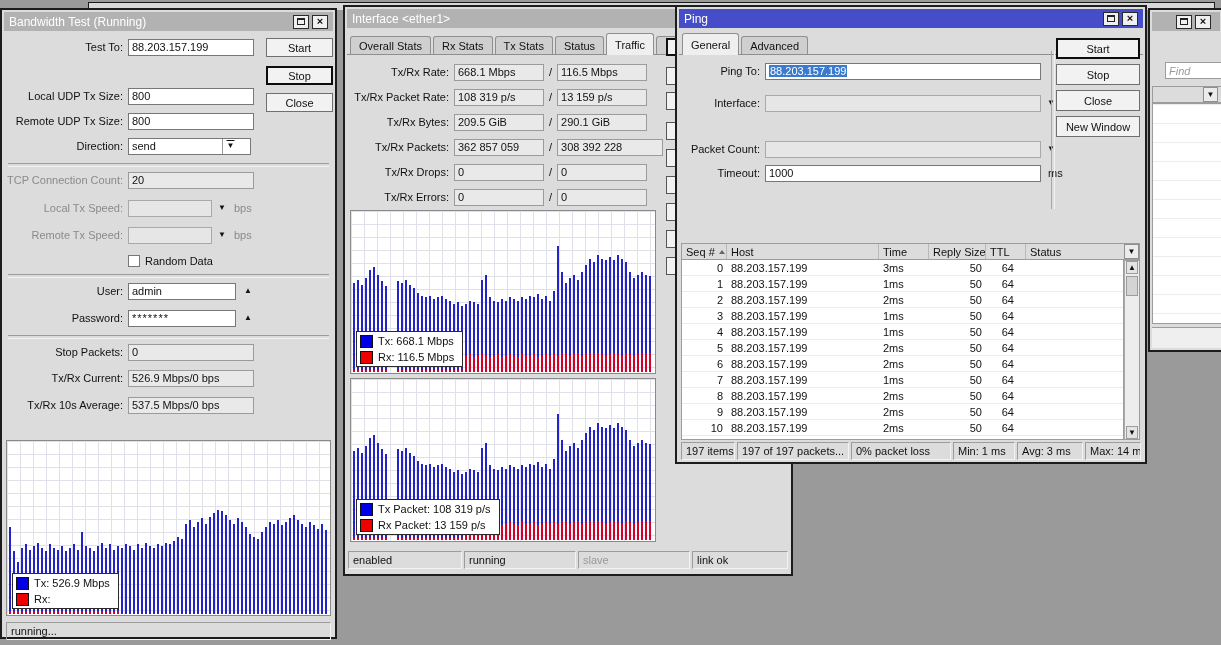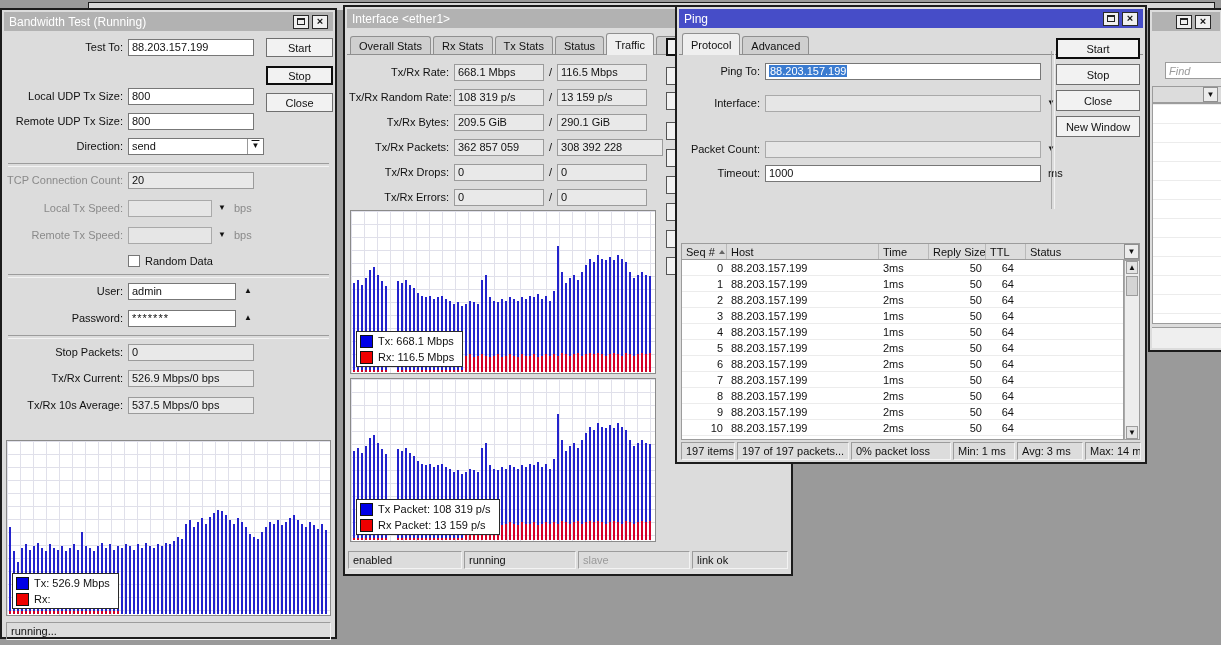--- a/index.html
+++ b/index.html
@@ -117,21 +117,21 @@
       <span class="inp" style="width:126px">800</span>
       </div>
 
     <div class="frow" style="top:102px;">
         <span class="lbl" style="width:122px">Remote UDP Tx Size:</span>
       <span class="inp" style="width:126px">800</span>
       </div>
 
     <div class="frow" style="top:127px;">
         <span class="lbl" style="width:122px">Direction:</span>
-      <span class="inp" style="width:136px;padding-right:0">
+      <span class="inp" style="width:123px;padding-right:12px">
         <span>send</span>
         <span class="dropbtn">
             <span class="darrow">▼</span>
           </span>
       </span>
       </div>
 
     <div class="sep" style="top:153px"></div>
 
     <div class="frow" style="top:161px;">
@@ -332,21 +332,21 @@
     </div>
     <div style="position:absolute;left:2px;right:2px;top:47px;border-top:1px solid #8f8f8f;"></div>
 
     <div class="frow" style="top:56px;">
         <span class="lbl" style="width:105px">Tx/Rx Rate:</span>
       <span class="inp ro" style="width:90px">668.1 Mbps</span>
       <span style="margin:0 5px">/</span>
       <span class="inp ro" style="width:90px">116.5 Mbps</span>
       </div>
     <div class="frow" style="top:81px;">
-        <span class="lbl" style="width:105px">Tx/Rx Random Rate:</span>
+        <span class="lbl" style="width:105px">Tx/Rx Packet Rate:</span>
       <span class="inp ro" style="width:90px">108 319 p/s</span>
       <span style="margin:0 5px">/</span>
       <span class="inp ro" style="width:90px">13 159 p/s</span>
       </div>
     <div class="frow" style="top:106px;">
         <span class="lbl" style="width:105px">Tx/Rx Bytes:</span>
       <span class="inp ro" style="width:90px">209.5 GiB</span>
       <span style="margin:0 5px">/</span>
       <span class="inp ro" style="width:90px">290.1 GiB</span>
       </div>
@@ -708,21 +708,21 @@
         <span class="tbtn">
             <span class="maxg"></span>
           </span>
         <span class="tbtn">
             <span class="xg">×</span>
           </span>
       </span>
     </div>
 
     <div class="tabrow" style="left:5px;top:26px;height:22px;">
-      <span class="tab active">Protocol</span>
+      <span class="tab active">General</span>
       <span class="tab">Advanced</span>
     </div>
     <div style="position:absolute;left:2px;right:2px;top:47px;border-top:1px solid #8f8f8f;"></div>
 
     <div class="frow" style="top:55px;">
         <span class="lbl" style="width:84px">Ping To:</span>
       <span class="inp" style="width:276px">
         <span class="seltext">88.203.157.199</span>
       </span>
       </div>

